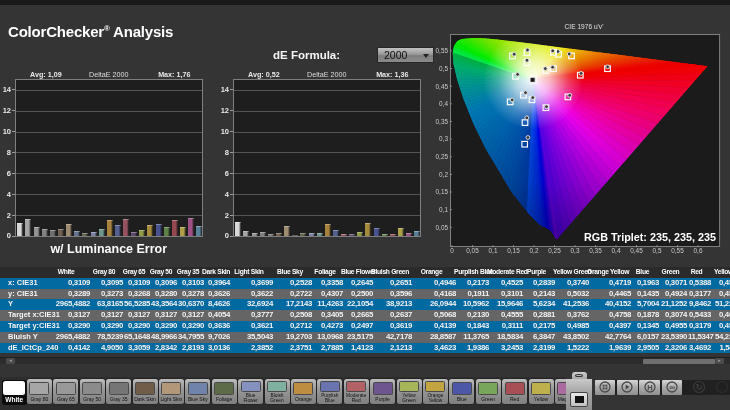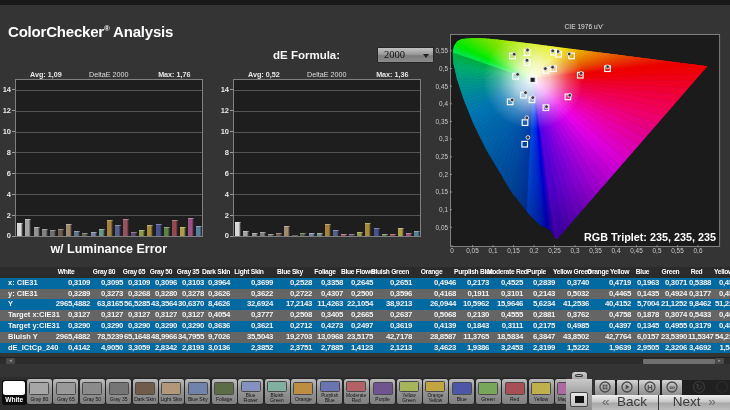--- a/index.html
+++ b/index.html
@@ -4,21 +4,21 @@
 * { margin:0; padding:0; box-sizing:border-box; }
 html,body { width:730px; height:410px; overflow:hidden; }
 body { background:#343434; font-family:"Liberation Sans", sans-serif; position:relative; }
 #stage { position:absolute; left:0; top:0; width:730px; height:410px; overflow:hidden; }
 .abs { position:absolute; }
 #topbar { left:0; top:0; width:730px; height:5px; background:#191919; }
 #title { left:8px; top:22.5px; font-size:15px; font-weight:bold; color:#fdfdfd; letter-spacing:-0.2px; }
 #title sup { font-size:8px; }
 #deflabel { left:273px; top:49px; font-size:11.5px; font-weight:bold; color:#f5f5f5; }
 #dedrop { left:377px; top:47px; width:57px; height:16px; background:linear-gradient(180deg,#c2c2c2,#9a9a9a 45%,#7d7d7d 55%,#8b8b8b); border:1px solid #262626; border-radius:1px; }
-#dedrop .t { position:absolute; left:6px; top:1px; font-size:10.5px; color:#101010;font-family:Liberation Serif, serif; }
+#dedrop .t { position:absolute; left:6px; top:1px; font-size:10.5px; color:#101010; }
 #dedrop .ar { position:absolute; right:4px; top:6px; width:0; height:0; border-left:3.5px solid transparent; border-right:3.5px solid transparent; border-top:4.5px solid #222; }
 .hdr { position:absolute; height:9px; }
 .hdr span { position:absolute; top:0; font-size:7.2px; font-weight:bold; color:#e8e8e8; white-space:nowrap; }
 .hdr .hc { left:50%; transform:translateX(-50%); font-weight:normal; color:#dddddd; }
 .hdr .hm { right:12px; }
 .plot { position:absolute; background:#1e1e1e; border:1px solid #7f7f7f; }
 .grid { position:absolute; left:0; width:100%; height:1px; background:#555555; }
 .bar { position:absolute; bottom:0; border-top:1px solid rgba(255,255,255,0.3); }
 .ylab { position:absolute; font-size:7.5px; font-weight:bold; color:#e8e8e8; text-align:right; }
 .cap { position:absolute; text-align:center; font-size:12.5px; font-weight:bold; color:#fafafa; }
@@ -853,16 +853,12 @@
           <circle cx="7" cy="7" r="5.5" fill="none" stroke="#3b3b3b" stroke-width="1.2"></circle>
           <text x="7" y="10" text-anchor="middle" font-size="8.5" font-weight="bold" fill="#3b3b3b" font-family="Liberation Sans">↻</text>
         </svg>
       </div>
   <div class="tbtnd" style="left:117.5px">
         <svg width="14" height="14">
           <circle cx="7" cy="7" r="5.5" fill="none" stroke="#2e2e2e" stroke-width="1.2"></circle>
         </svg>
       </div>
 </div>
-<div class="abs" id="navrow">
-  <div class="nav" style="left:0px;width:66px"><span style="color:#6a6a6a">«</span>&nbsp;&nbsp;Back</div>
-  <div class="nav" style="left:67px;width:71.5px">Next&nbsp;&nbsp;<span style="color:#6a6a6a">»</span></div>
-</div>
 </div>
 </body></html>

